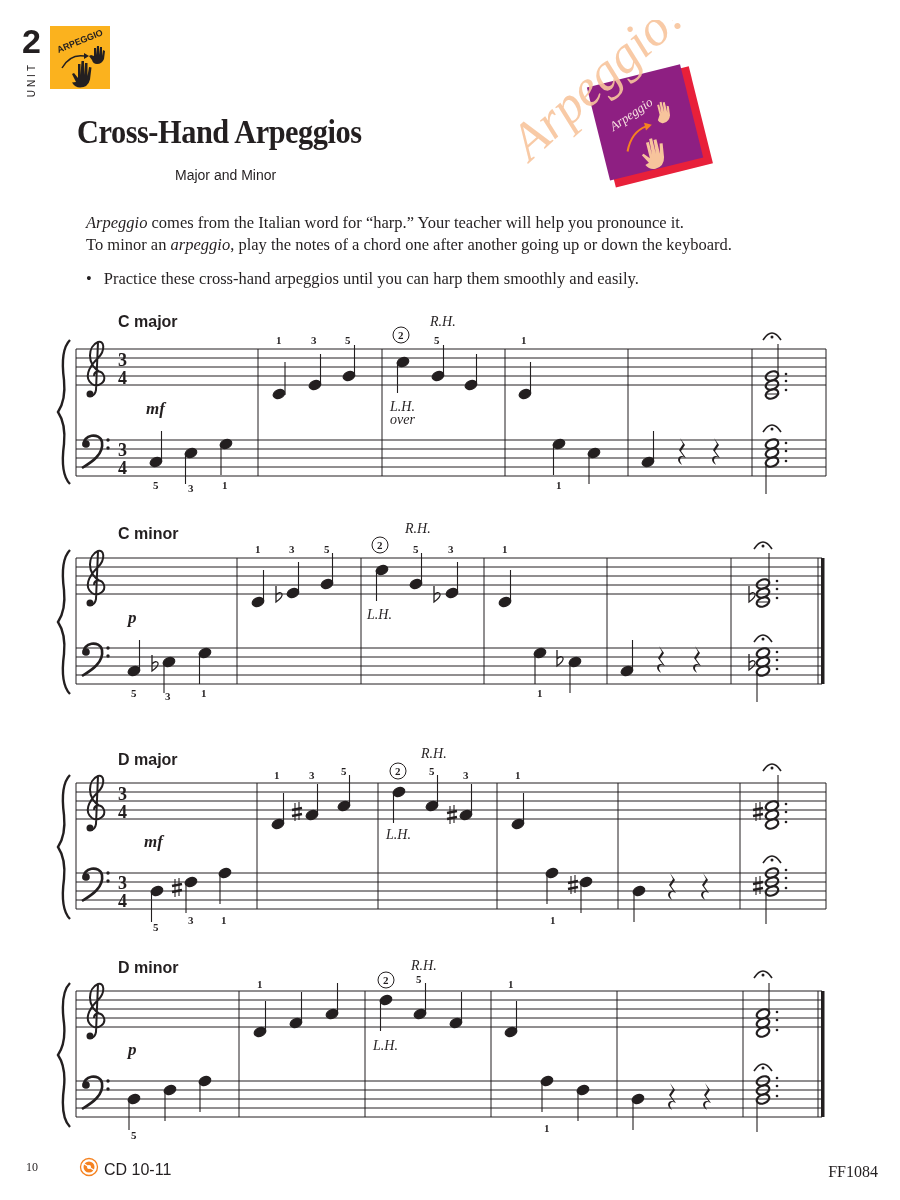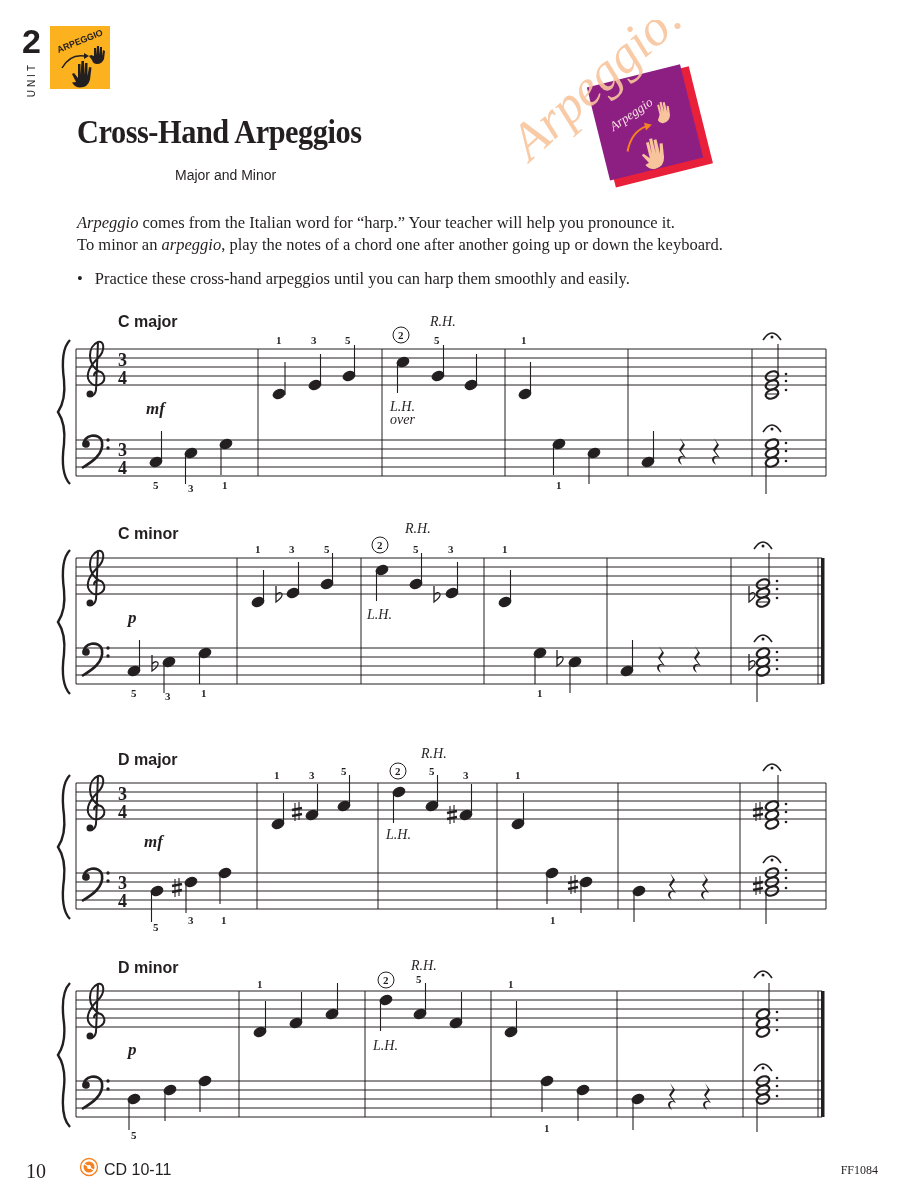--- a/index.html
+++ b/index.html
@@ -3,25 +3,25 @@
 <meta charset="utf-8">
 <style>
   html,body{margin:0;padding:0;background:#fff;}
   body{width:900px;height:1200px;position:relative;overflow:hidden;font-family:"Liberation Serif",serif;color:#231f20;}
   .abs{position:absolute;}
   .unit-num{left:22px;top:24px;font-family:"Liberation Sans",sans-serif;font-weight:bold;font-size:34px;line-height:34px;color:#231f20;}
   .unit-word{left:26px;top:62px;font-family:"Liberation Sans",sans-serif;font-size:10px;letter-spacing:3px;writing-mode:vertical-rl;transform:rotate(180deg);color:#231f20;}
   .unit-badge{left:50px;top:26px;width:60px;height:63px;background:#fbb21e;}
   .title{left:77px;top:114px;font-family:"Liberation Serif",serif;font-weight:bold;font-size:33px;letter-spacing:-0.5px;transform:scaleX(0.92);transform-origin:left;}
   .subtitle{left:175px;top:167px;font-family:"Liberation Sans",sans-serif;font-weight:normal;font-size:14px;}
-  .para{left:77px;font-size:16.5px;line-height:22px;}
+  .para{left:86px;font-size:16.5px;line-height:22px;}
   .para i{font-style:italic;}
-  .footer-page{left:26px;top:1160px;font-size:20px;}
+  .footer-page{left:26px;top:1160px;font-size:12px;}
   .footer-cd{left:104px;top:1161px;font-family:"Liberation Sans",sans-serif;font-size:16px;}
-  .footer-code{right:22px;top:1163px;font-size:12px;}
+  .footer-code{right:22px;top:1163px;font-size:16px;}
   svg.score{position:absolute;left:0;top:0;}
   .lbl{font-family:"Liberation Sans",sans-serif;font-weight:bold;font-size:16px;fill:#231f20;}
   .fg{font-family:"Liberation Serif",serif;font-weight:bold;font-size:11px;fill:#231f20;}
   .it{font-family:"Liberation Serif",serif;font-style:italic;font-size:14px;fill:#231f20;}
   .dyn{font-family:"Liberation Serif",serif;font-style:italic;font-weight:bold;font-size:17px;fill:#231f20;}
 </style>
 </head>
 <body>
 
 <div class="abs unit-num">2</div>

